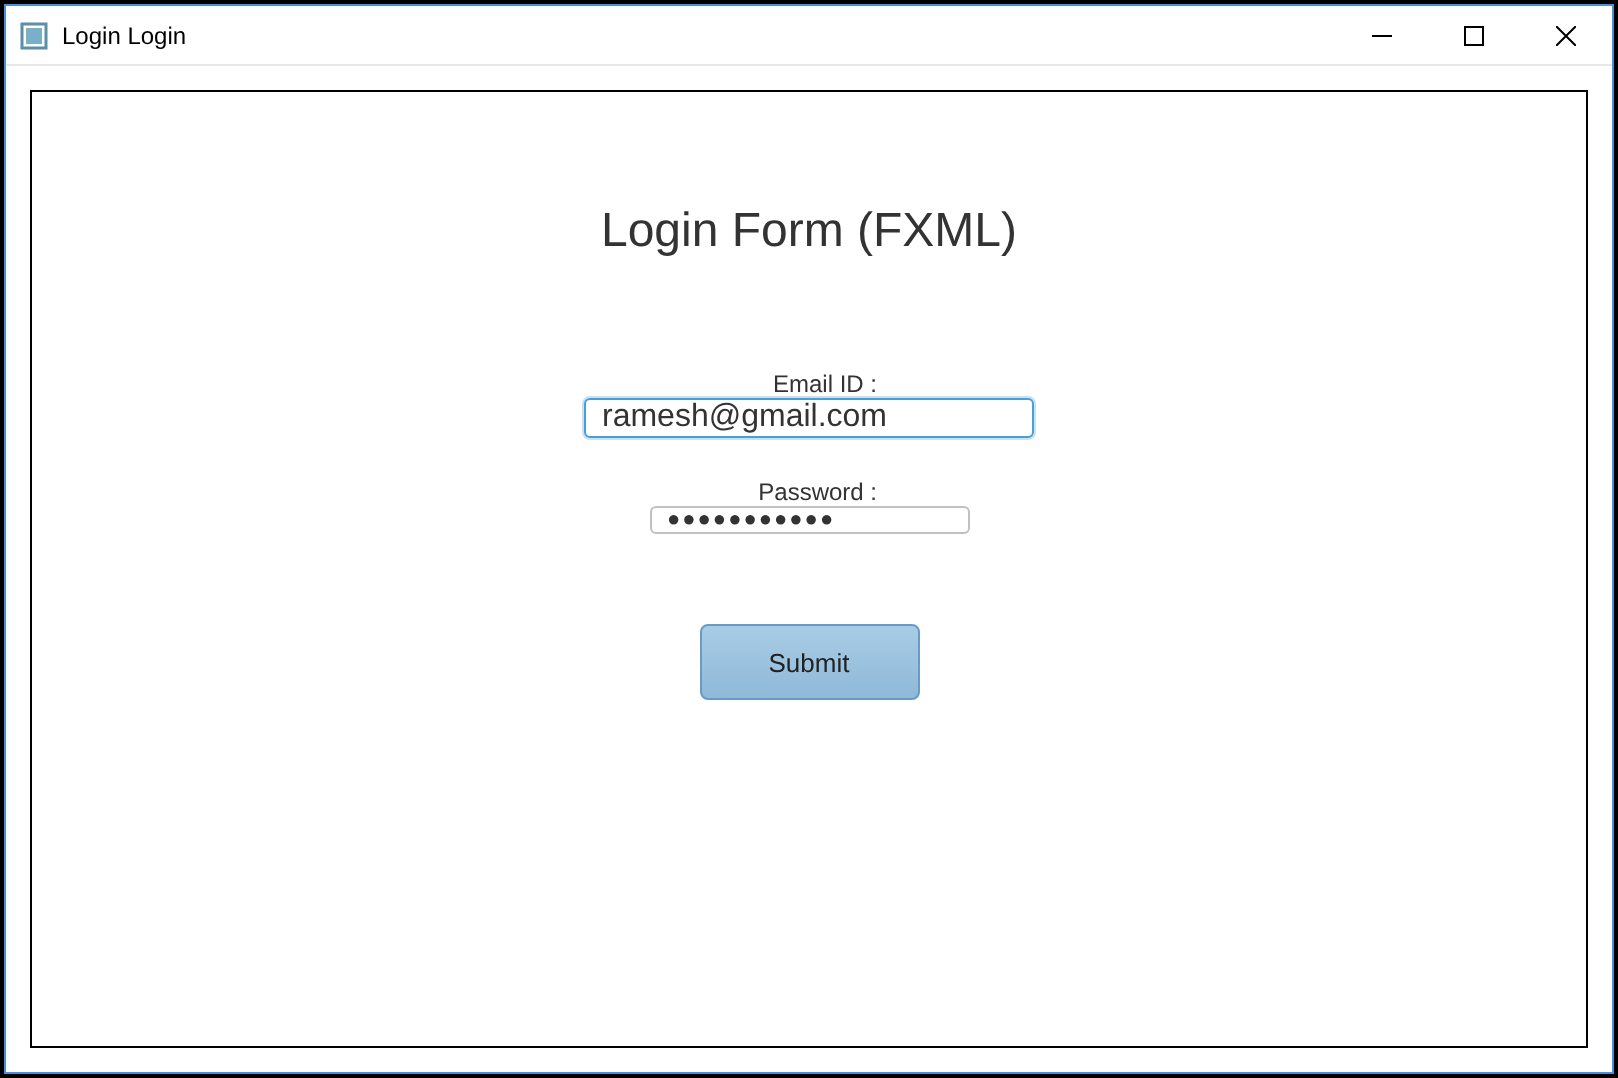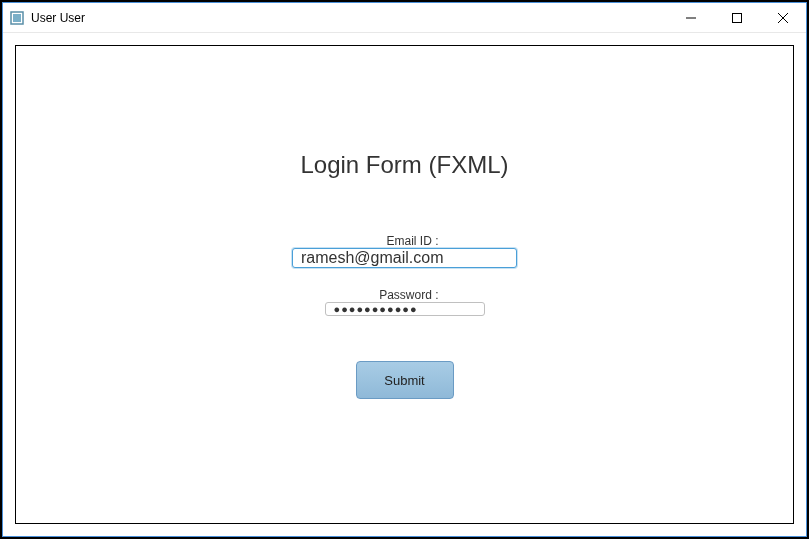--- a/index.html
+++ b/index.html
@@ -79,21 +79,21 @@
       padding: 12px;
     }
     
     .inner-panel {
       width: 100%;
       height: 100%;
       border: 1px solid #000;
       display: flex;
       flex-direction: column;
       align-items: center;
-      padding-top: 105px;
+      padding-top: 56px;
     }
     
     .form-title {
       font-size: 24px;
       font-weight: 400;
       color: #333;
       margin-bottom: 55px;
     }
     
     .form-row {
@@ -132,21 +132,21 @@
     }
     
     .submit-row {
       margin-top: 25px;
       display: flex;
       justify-content: center;
       width: 100%;
     }
     
     .submit-button {
-      width: 98px;
+      width: 110px;
       height: 38px;
       background: linear-gradient(to bottom, #a8cce5, #8fb9d8);
       border: 1px solid #6a9bc4;
       border-radius: 4px;
       font-size: 13px;
       color: #222;
       cursor: pointer;
       font-family: inherit;
     }
     
@@ -159,21 +159,21 @@
 <body>
 
 <div class="window">
   <div class="titlebar">
     <div class="titlebar-icon">
       <svg viewBox="0 0 14 14">
         <rect x="1" y="1" width="12" height="12" fill="none" stroke="#5a8fa8" stroke-width="1.5"></rect>
         <rect x="3" y="3" width="8" height="8" fill="#7aafc8"></rect>
       </svg>
     </div>
-    <div class="titlebar-text">User User</div>
+    <div class="titlebar-text">Login Login</div>
     <div class="window-controls">
       <div class="window-control">
         <svg viewBox="0 0 10 10">
           <line x1="0" y1="5" x2="10" y2="5" stroke="#000" stroke-width="1"></line>
         </svg>
       </div>
       <div class="window-control">
         <svg viewBox="0 0 10 10">
           <rect x="0.5" y="0.5" width="9" height="9" fill="none" stroke="#000" stroke-width="1"></rect>
         </svg>

